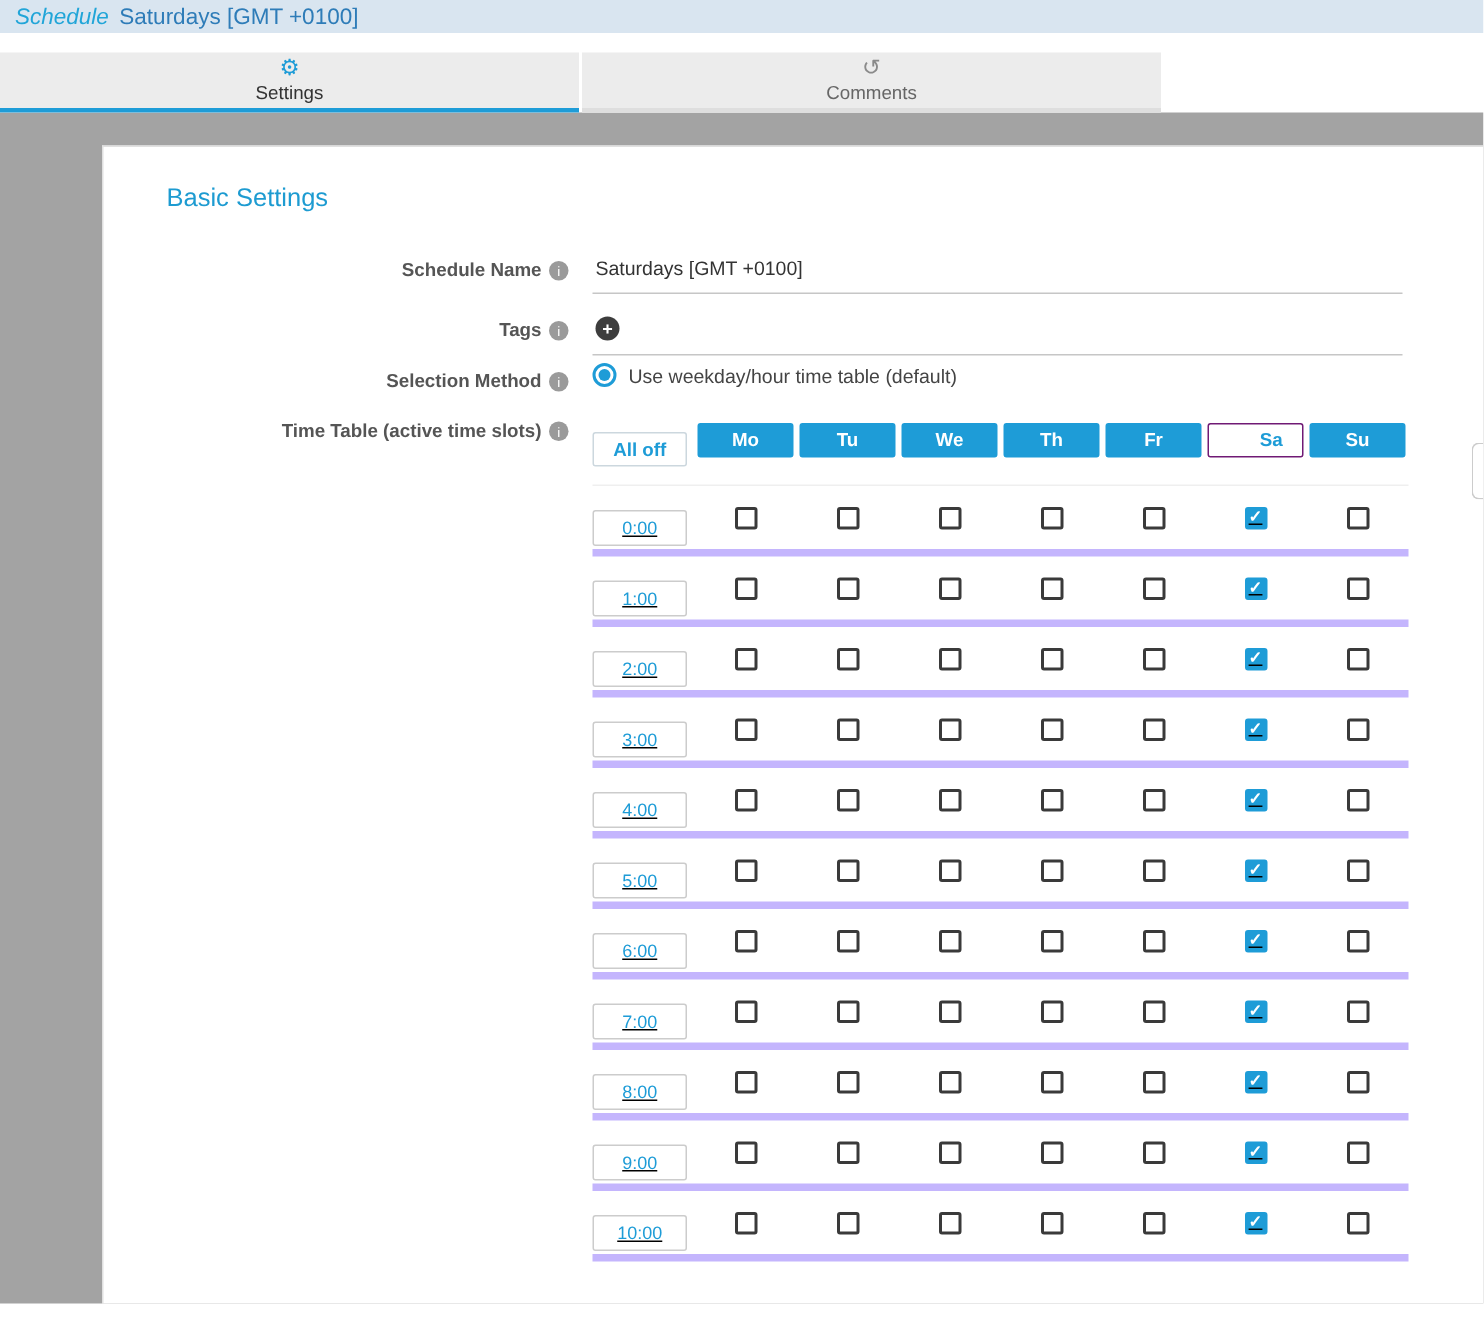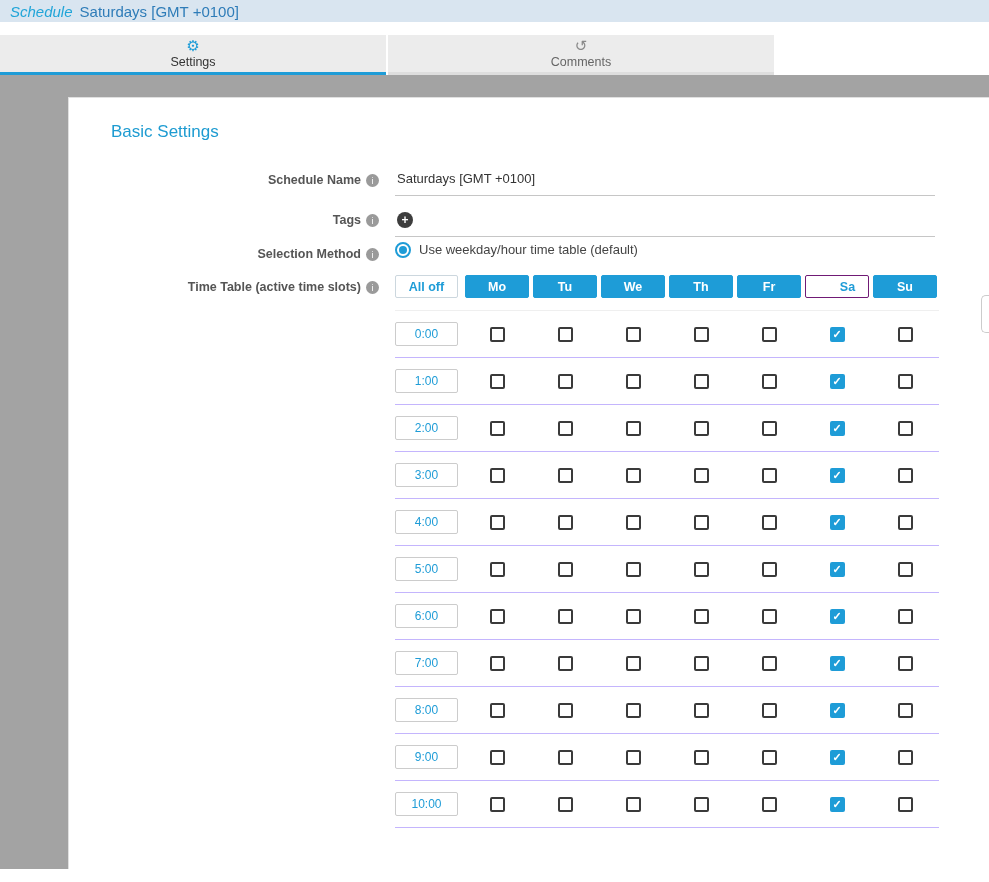--- a/index.html
+++ b/index.html
@@ -40,38 +40,38 @@
   .text-input { width:100%; border:none; border-bottom:1px solid #c6c6c6; font-size:13px; color:#333;
                 padding:3px 2px 9px; background:transparent; outline:none; font-family:inherit; }
   .row-name { margin-bottom:12px; }
   .row-tags { margin-bottom:5px; }
   .row-method { margin-bottom:6px; }
   .tags-field { border-bottom:1px solid #c6c6c6; padding:2px 0 8px 2px; }
   .plus-btn { width:16px; height:16px; border-radius:50%; background:#3d3d3d; color:#fff; border:none;
               display:inline-flex; align-items:center; justify-content:center; font-size:12px;
               font-weight:bold; padding:0; cursor:pointer; line-height:1; }
   
-  .radio-row { display:flex; align-items:flex-start; gap:8px; margin-bottom:11px; cursor:pointer; }
+  .radio-row { display:flex; align-items:center; gap:8px; margin-bottom:11px; cursor:pointer; }
   .radio { width:16px; height:16px; border-radius:50%; border:2px solid #3a3a3a; position:relative;
            flex:none; background:#fff; }
   .radio.selected { border-color:#1e9cd7; }
   .radio.selected::after { content:""; position:absolute; top:2px; left:2px; right:2px; bottom:2px;
            border-radius:50%; background:#1e9cd7; }
   .radio-label { font-size:13px; color:#444; }
   
   .tt-header { display:flex; align-items:center; }
-  .time-cell { width:63px; margin-right:5px; display:flex; justify-content:center; flex:none; }
+  .time-cell { width:63px; margin-right:5px; display:flex; justify-content:center; flex:none;margin-top:13px; }
   .cell { width:68px; display:flex; justify-content:center; flex:none; }
   .day-btn { width:64px; height:23px; border:1px solid #1e9cd7; background:#1e9cd7; color:#fff;
              font-size:12.5px; font-weight:bold; border-radius:2px; padding:0; font-family:inherit; cursor:pointer; }
   .day-btn.outline { background:#fff; color:#1e9cd7; border:1px solid #701a75;padding-left:21px; }
   .alloff-btn { width:63px; height:23px; background:#fff; color:#1e9cd7; border:1px solid #ccd7de;
              font-size:12.5px; font-weight:bold; border-radius:2px; padding:0; font-family:inherit; cursor:pointer; }
   .tt-rows { margin-top:12px; border-top:1px solid #efefef; }
-  .t-row { display:flex; align-items:center; height:47px; border-bottom:1px solid #c4b5fd; }
+  .t-row { display:flex; align-items:center; height:47px; border-bottom:5px solid #c4b5fd;text-decoration:underline; }
   .time-btn { width:63px; height:24px; background:#fff; border:1px solid #ccc; color:#1e9cd7;
               font-size:12px; border-radius:2px; padding:0; font-family:inherit; cursor:pointer; }
   .cb { width:15px; height:15px; border:2px solid #3a3a3a; border-radius:2px; background:#fff;
         display:inline-flex; align-items:center; justify-content:center; cursor:pointer;
         font-size:11px; font-weight:bold; line-height:1; }
   .cb.checked { background:#1e9cd7; border-color:#1e9cd7; color:#fff; }
   
   .side-handle { position:absolute; right:0; top:295px; width:8px; height:38px; background:#fff;
                  border:1px solid #ccc; border-right:none; border-radius:5px 0 0 5px; }
 </style>

